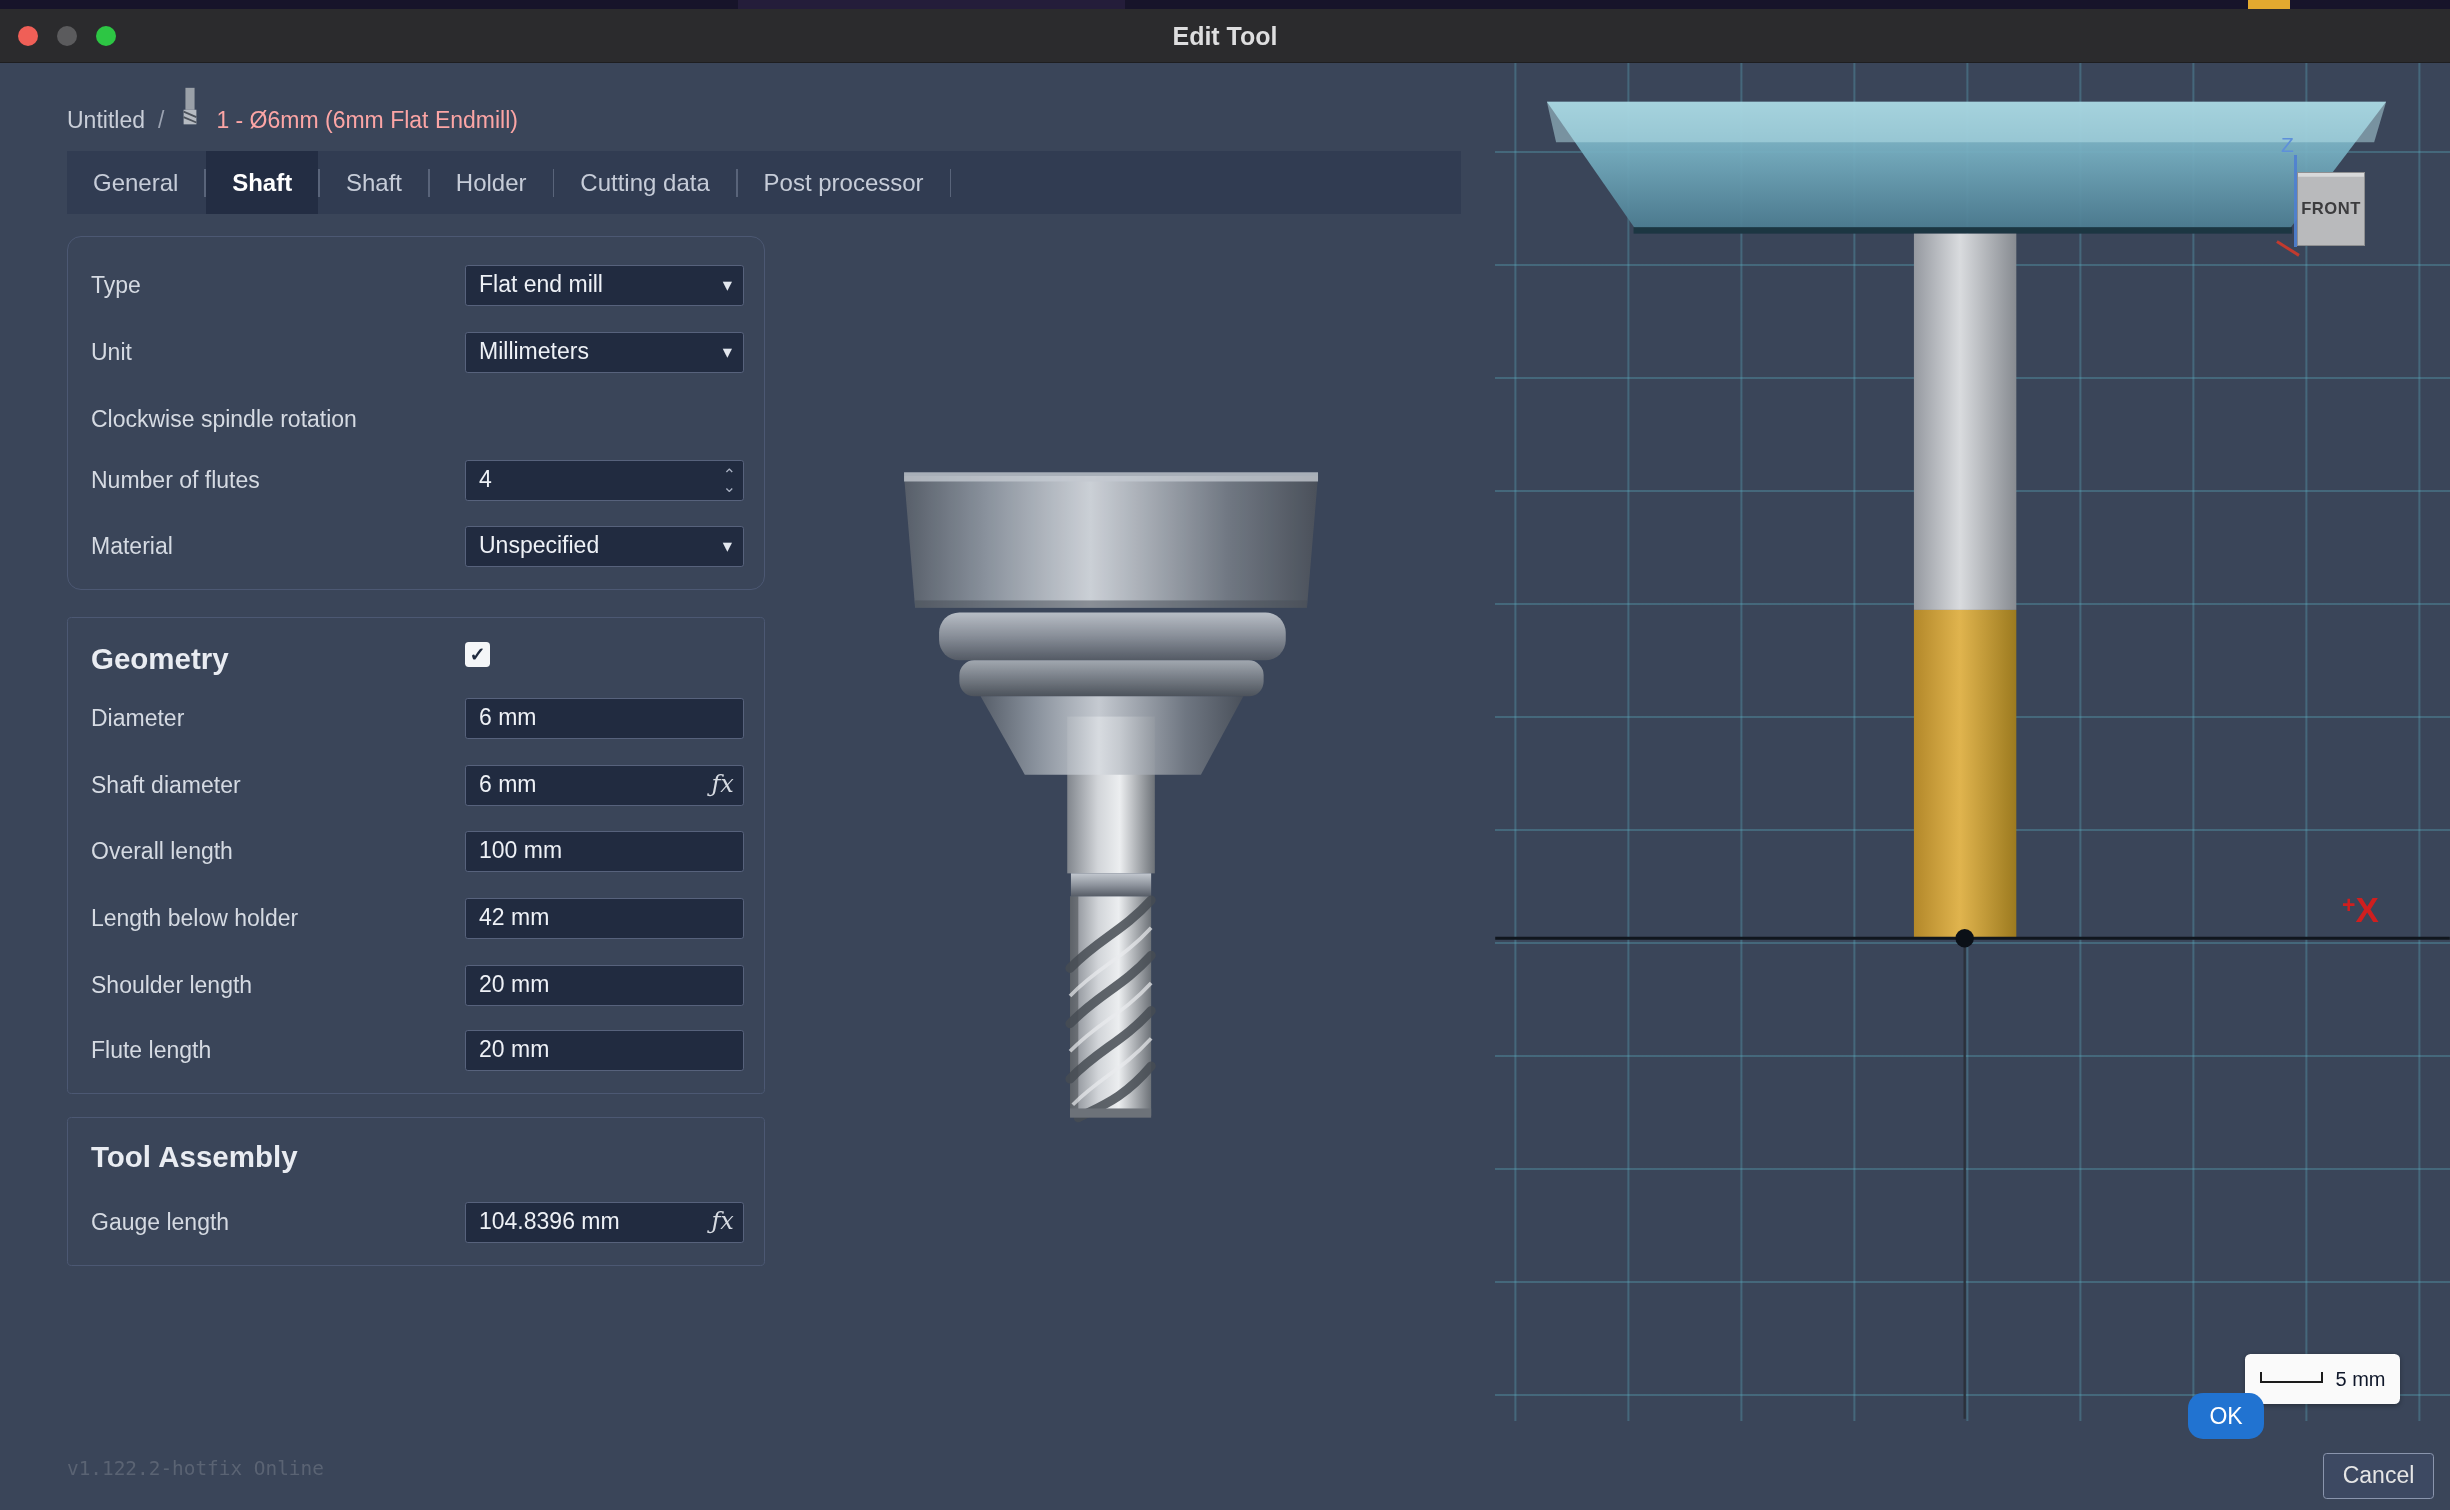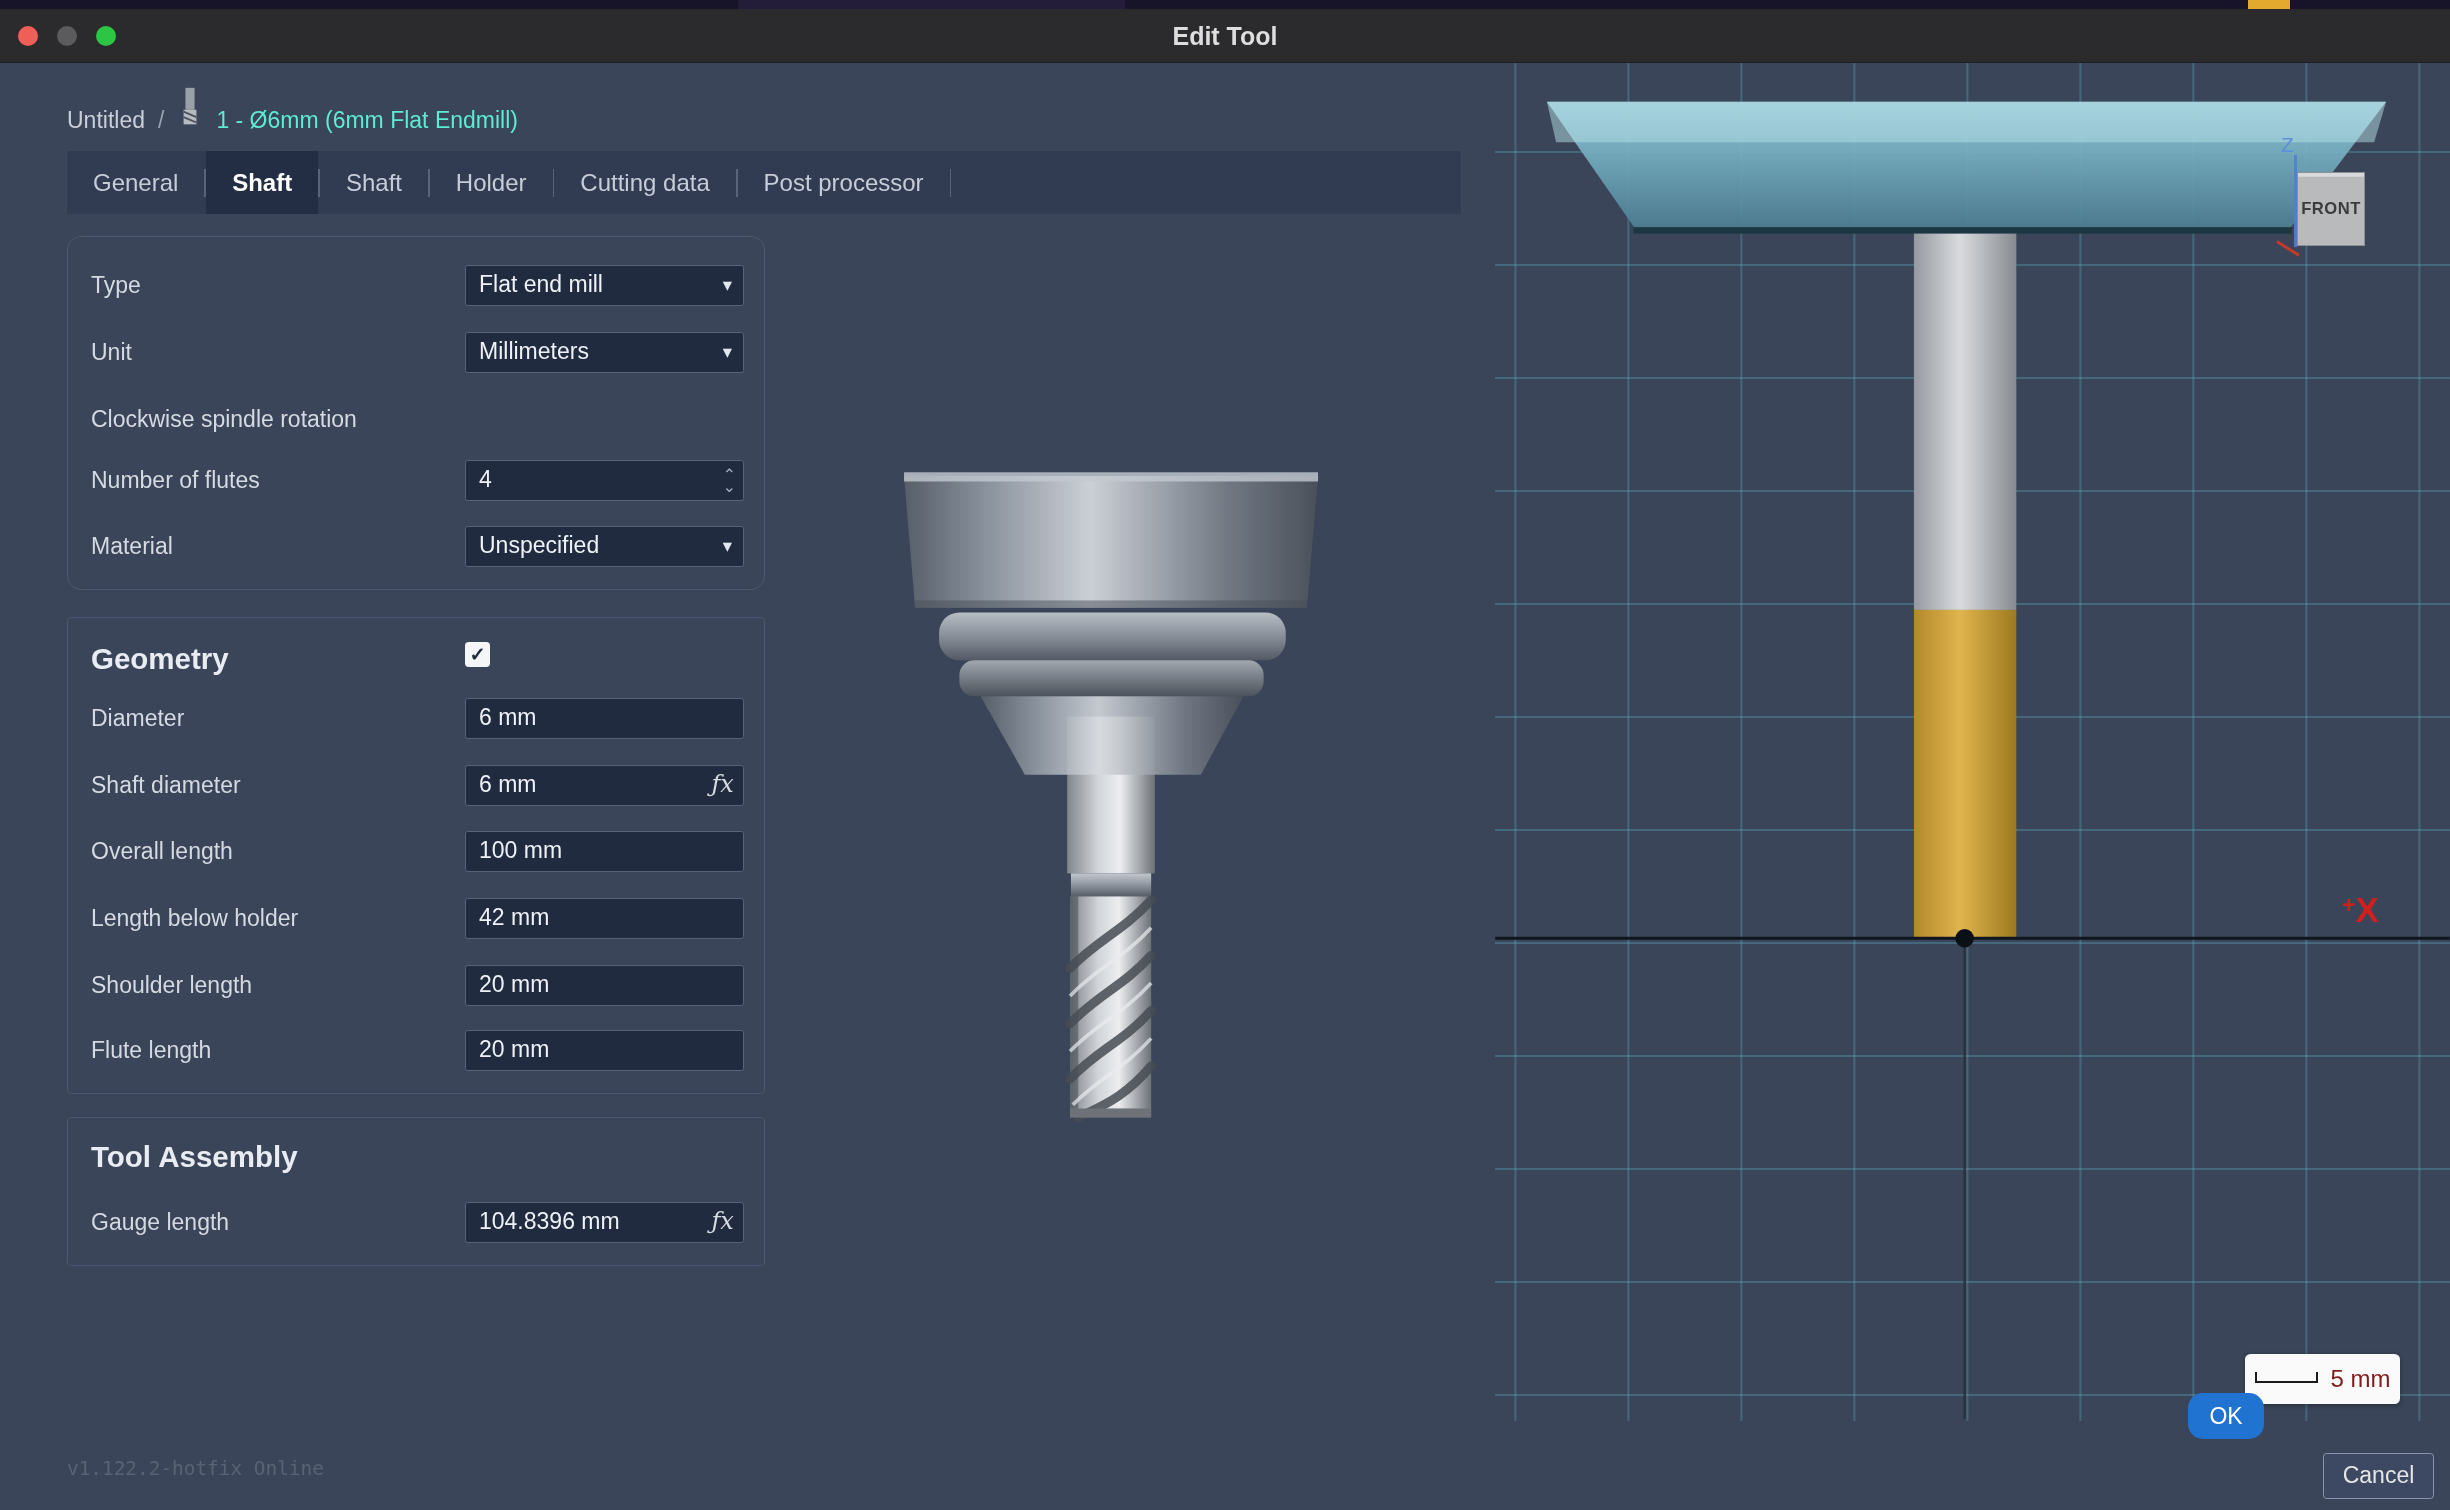--- a/index.html
+++ b/index.html
@@ -20,21 +20,21 @@
   .tl.red   { left:18.4px;  background:#f05f57; }
   .tl.gray  { left:57px;  background:#5b5b5d; }
   .tl.green { left:96px; background:#2dc644; }
   .win-title{ position:absolute; left:0; right:0; top:0; height:54px; line-height:54px;
               text-align:center; font-size:25px; font-weight:bold; color:#dededf; }
   
   .breadcrumb { position:absolute; left:67px; top:90px; height:44px;
                 display:flex; align-items:flex-end; gap:13px; font-size:23px; }
   .bc-project { color:#c9ced8; }
   .bc-sep     { color:#9aa2b1; }
-  .bc-name    { color:#5eead4; }
+  .bc-name    { color:#fca5a5; }
   
   .tabbar { position:absolute; left:67px; top:151px; width:1394px; height:63px;
             background:#313c52; display:flex; align-items:stretch; }
   .tab { padding:0 26px; line-height:63px; font-size:24px; color:#c6ccd8; cursor:default; }
   .tab.active { background:#232d43; color:#ffffff; font-weight:bold; }
   .tabsep { width:1.8px; height:28px; margin-top:17.5px; background:rgba(155,165,190,.38); }
   
   .group { position:absolute; left:67px; width:698px;
            border:1.8px solid #4c5873; border-radius:4.6px; }
   .g1 { top:236px;  height:354px;border-radius:14px; }
@@ -76,21 +76,21 @@
   .vc-red { position:absolute; left:780px; top:184px; width:26px; height:2.8px;
             background:#c23a2e; transform:rotate(32deg); }
   .vp-x { position:absolute; left:847px; top:827px; color:#cf1f1f; }
   .vp-x .plus { font-size:23px; vertical-align:9.2px; font-weight:bold; }
   .vp-x .bigx { font-size:35px; font-weight:bold; }
   .scalebox { position:absolute; left:750px; top:1291px; width:155px; height:50px;
               background:#fafafa; border-radius:5.5px; display:flex; align-items:center;
               justify-content:center; gap:13px; box-shadow:0 1.8px 5.5px rgba(0,0,0,.3); }
   .bracket { width:63px; height:11px; border-left:2.8px solid #1b1b1b;
              border-right:2.8px solid #1b1b1b; border-bottom:2.8px solid #1b1b1b; margin-top:-3.7px; }
-  .scaletext { color:#7f1d1d; font-size:24px; }
+  .scaletext { color:#0f172a; font-size:20px; }
   
   .version { position:absolute; left:67px; top:1457px; font-family:"DejaVu Sans Mono", monospace;
              font-size:19.4px; color:#5a6373; }
   .btn-ok { position:absolute; left:2188px; top:1393px; height:46px; display:flex;
             background:#2173d1; border-radius:15px; color:#ffffff; overflow:hidden;flex-direction:column; }
   .ok-main { width:76px; text-align:center; line-height:46px; font-size:23px; }
   .ok-div  { width:1.8px; background:rgba(0,0,0,.28); }
   .ok-chev { width:42px; text-align:center; line-height:41px; font-size:22px; }
   .btn-cancel { position:absolute; left:2323px; top:1453px; width:111px; height:46px;
                 background:#3d4962; border:1.8px solid #8a95ad; border-radius:3.7px;

